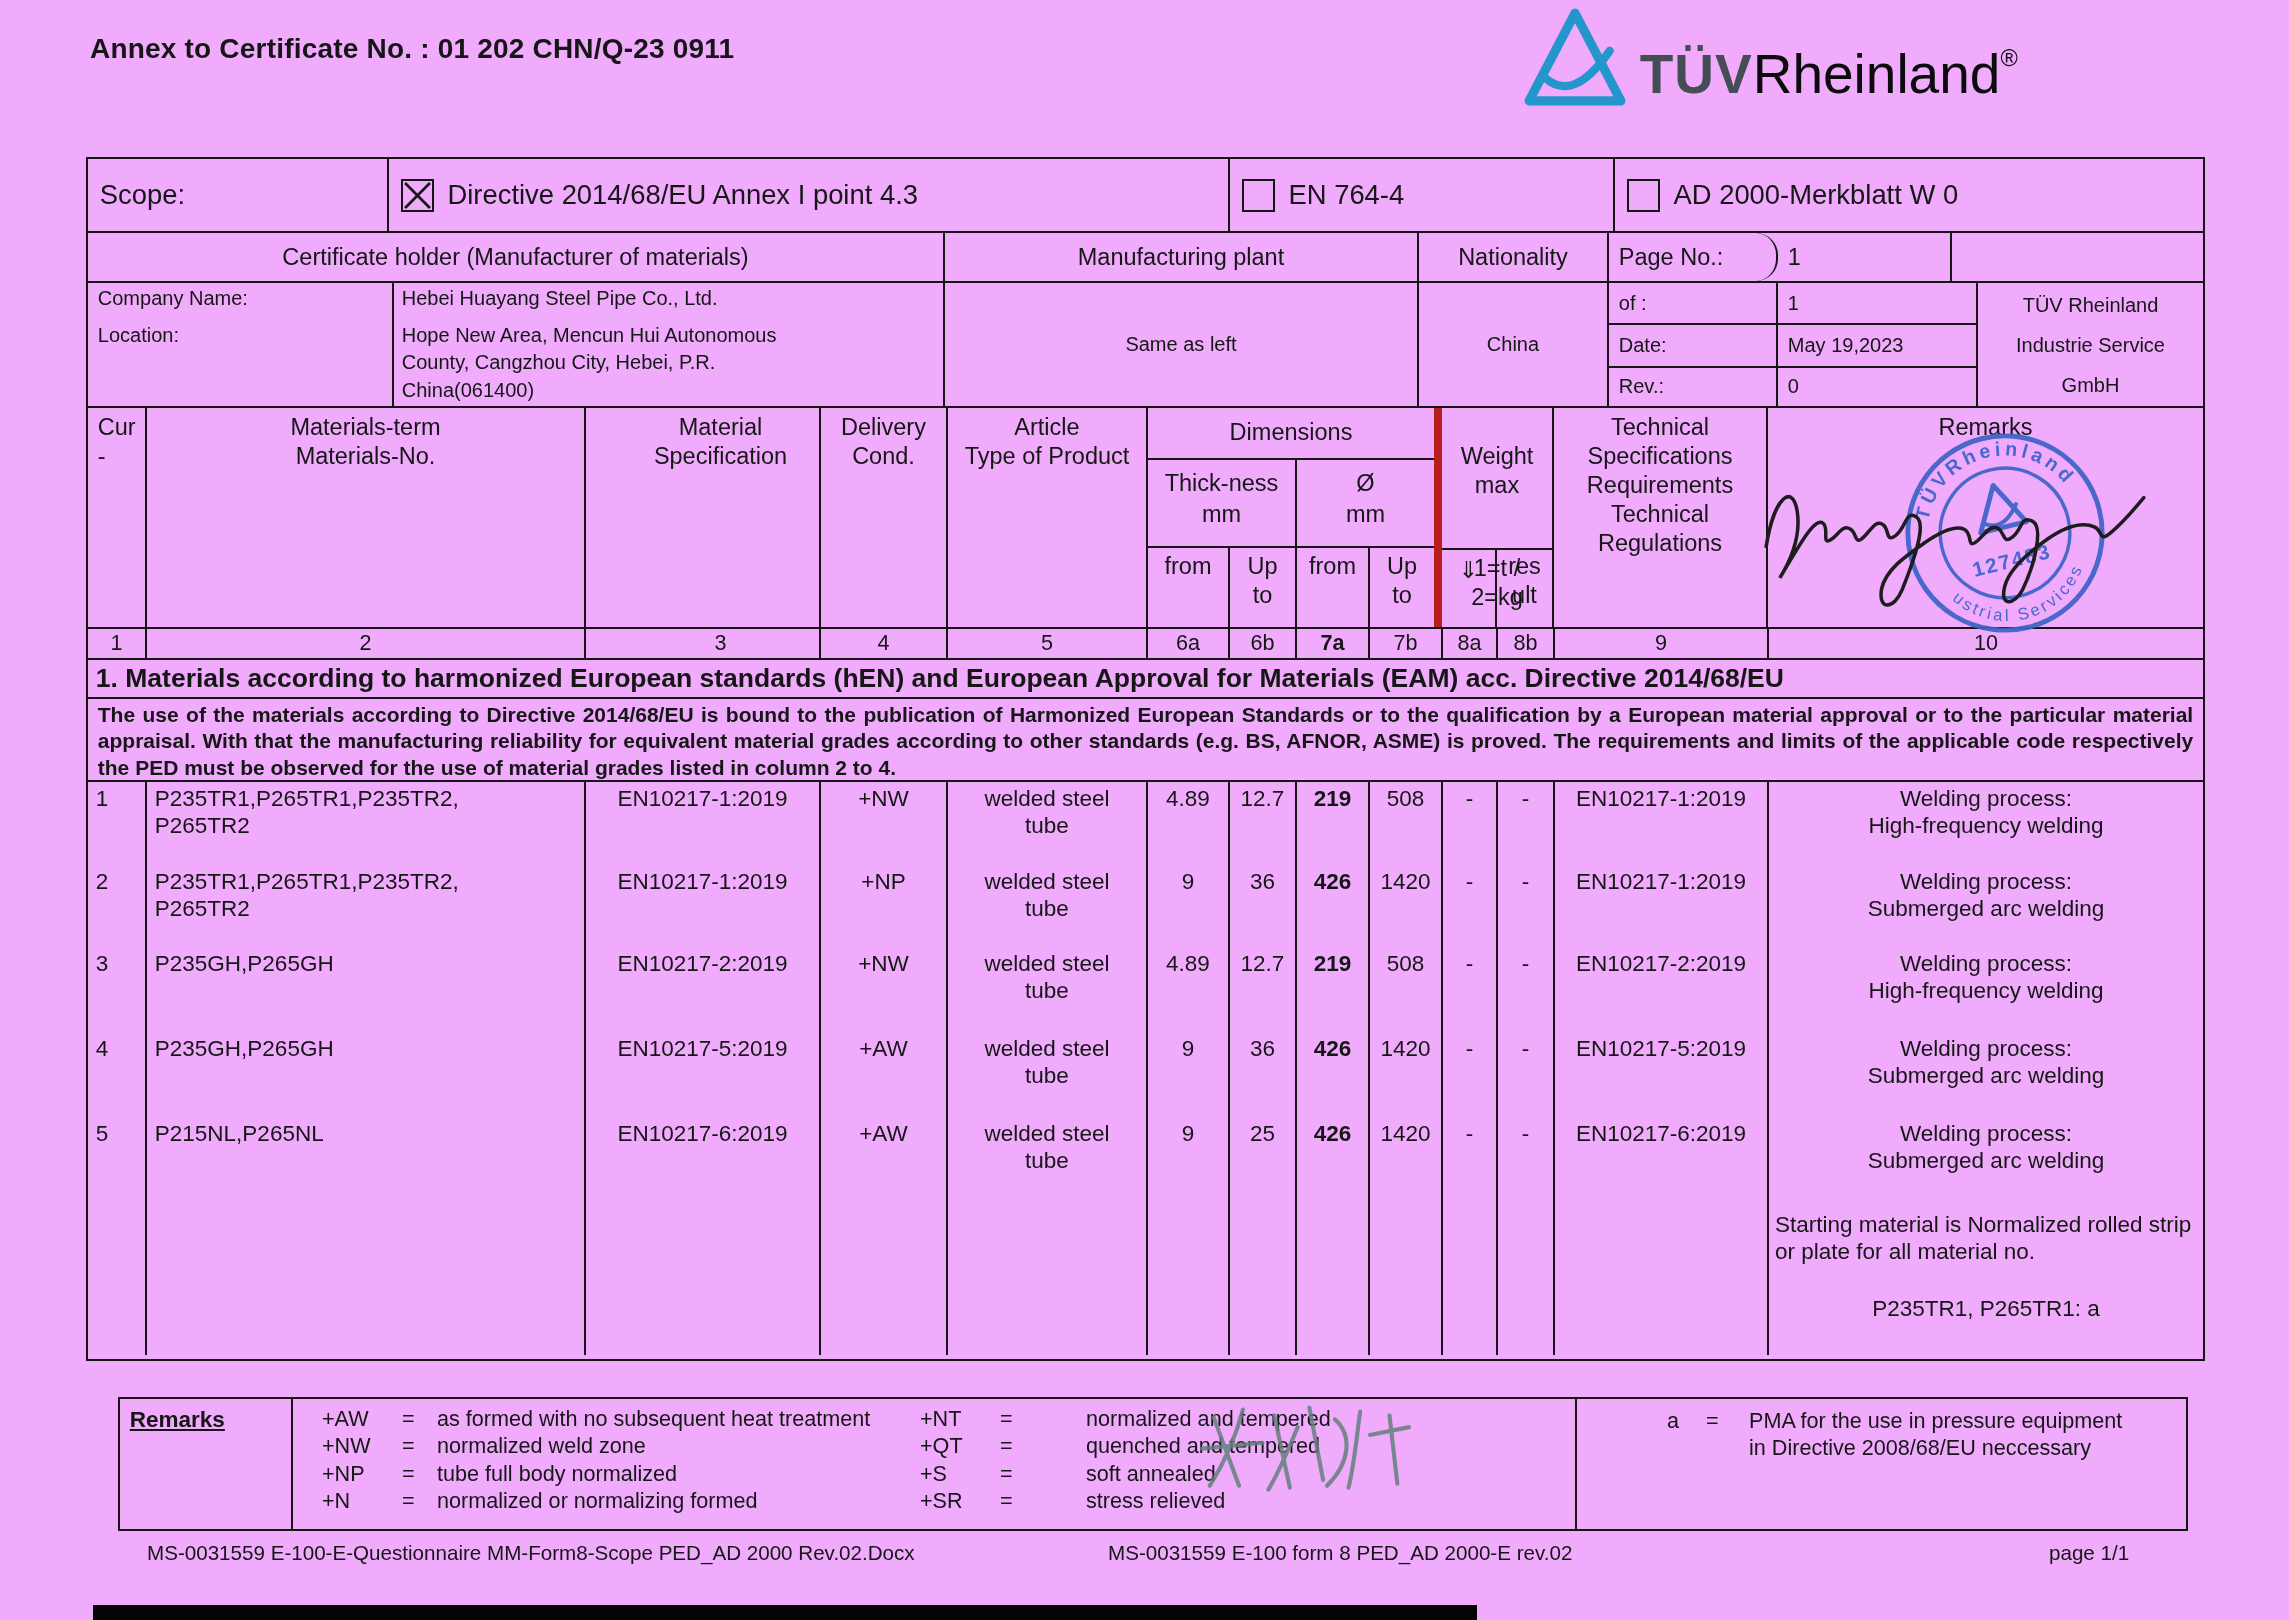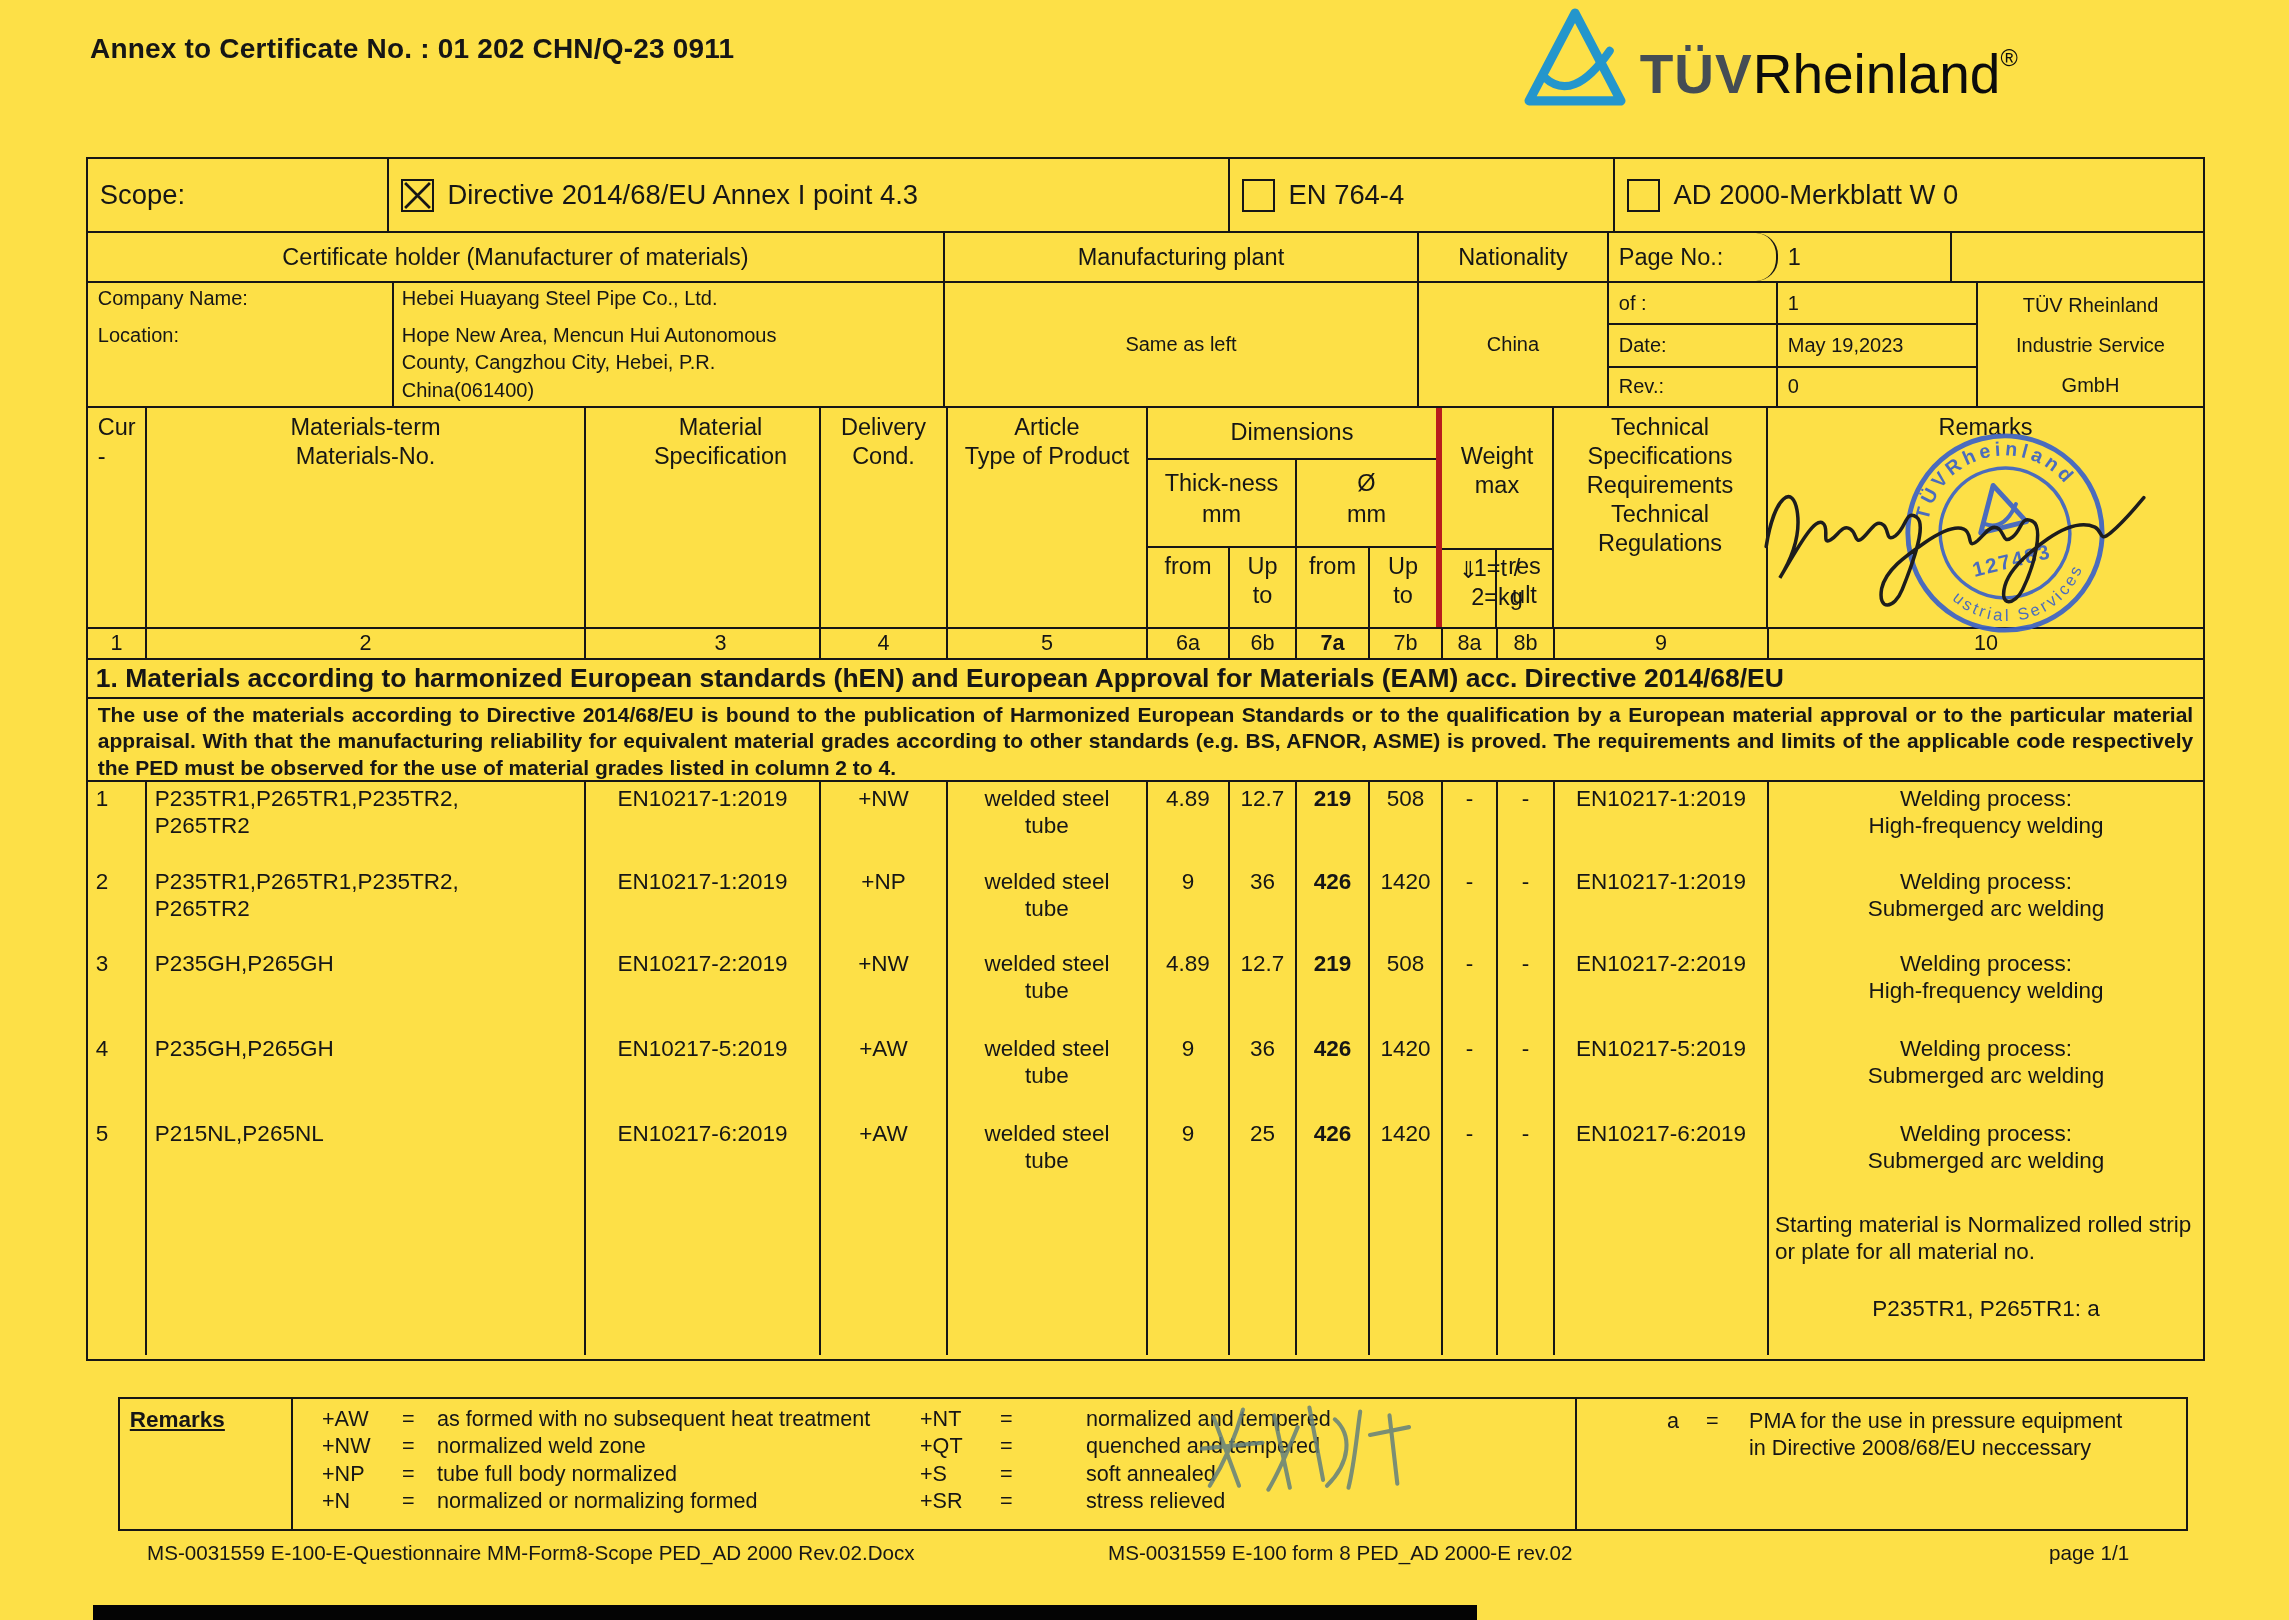--- a/index.html
+++ b/index.html
@@ -1,16 +1,16 @@
 <!DOCTYPE html>
 <html><head>
 <meta charset="utf-8">
 <style>
   html,body{margin:0;padding:0;background:#e8e8e8;}
-  .page{position:relative;width:2290px;height:1620px;background:#fde047;overflow:hidden;
+  .page{position:relative;width:2290px;height:1620px;background:#f0abfc;overflow:hidden;
         font-family:"Liberation Sans","DejaVu Sans",sans-serif;color:#161616;}
   .plx{white-space:pre-line;}
 
   
   .doc-title{position:absolute;left:90px;top:33px;font-size:28px;font-weight:bold;letter-spacing:0.2px;}
   .logo{position:absolute;left:1524px;top:7.8px;display:flex;align-items:flex-start;}
   .logo-tri{width:102px;height:102px;}
   .logo-text{margin-left:13.7px;margin-top:21.6px;font-size:55px;line-height:59px;}
   .logo-tuv{font-weight:bold;color:#454d54;letter-spacing:1px;}
   .logo-rh{font-weight:400;color:#0c0c0c;}
@@ -56,21 +56,21 @@
   .rorg{flex:1;display:flex;align-items:center;justify-content:center;text-align:center;line-height:40px;}
 
   
   .hdr{height:221px;font-size:23.5px;}
   .hc{border-right:2px solid #161616;padding-top:4.9px;text-align:center;line-height:29px;white-space:pre-line;}
   .hL{text-align:left;padding-left:9.8px;}
   .w1{width:59px;}.w2{width:439px;}.w3{width:235px;padding-left:36px;}.w4{width:127px;}.w5{width:200px;}
   .w6a{width:82px;}.w6b{width:67px;}.w7a{width:73px;font-weight:bold;}.w7b{width:73px;}
   .w8a{width:55px;}.w8b{width:57px;}.w9{width:214px;}
   .w10{flex:1;border-right:none !important;}
-  .dims{width:294px;border-right:6px solid #b91c1c;display:flex;flex-direction:column;}
+  .dims{width:294px;border-right:8px solid #b91c1c;display:flex;flex-direction:column;}
   .dimTitle{height:52px;border-bottom:2px solid #161616;text-align:center;line-height:49px;box-sizing:border-box;}
   .dimMid{height:88px;border-bottom:2px solid #161616;display:flex;box-sizing:border-box;}
   .thk{width:149px;border-right:2px solid #161616;text-align:center;padding-top:7.8px;line-height:31px;white-space:pre-line;box-sizing:border-box;}
   .dia{flex:1;text-align:center;padding-top:7.8px;line-height:31px;white-space:pre-line;}
   .dimBot{flex:1;display:flex;}
   .db{border-right:2px solid #161616;text-align:center;padding-top:3.9px;line-height:29px;white-space:pre-line;box-sizing:border-box;}
   .db.a{width:82px;}.db.b{width:67px;}.db.c{width:73px;}.db.d{flex:1;border-right:none;}
   .wgt{width:112px;border-right:2px solid #161616;display:flex;flex-direction:column;}
   .wgtTop{height:142px;border-bottom:2px solid #161616;text-align:center;padding-top:4.9px;line-height:29px;box-sizing:border-box;white-space:pre-line;}
   .wu{margin-top:25.5px;white-space:pre-line;}

